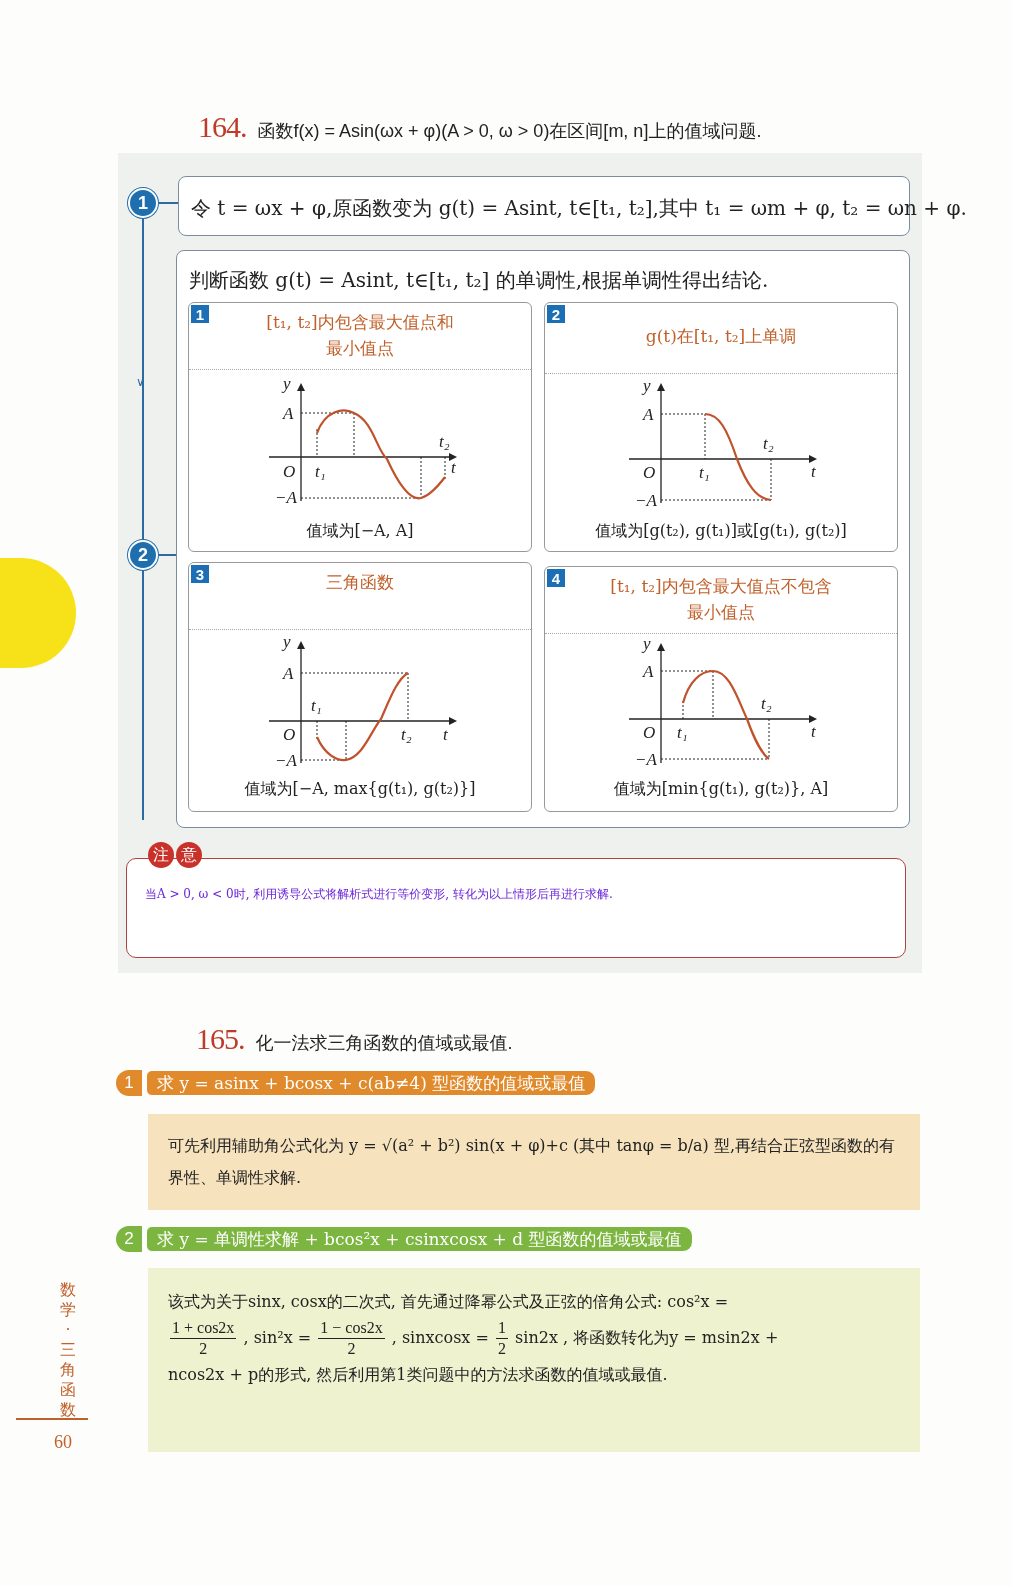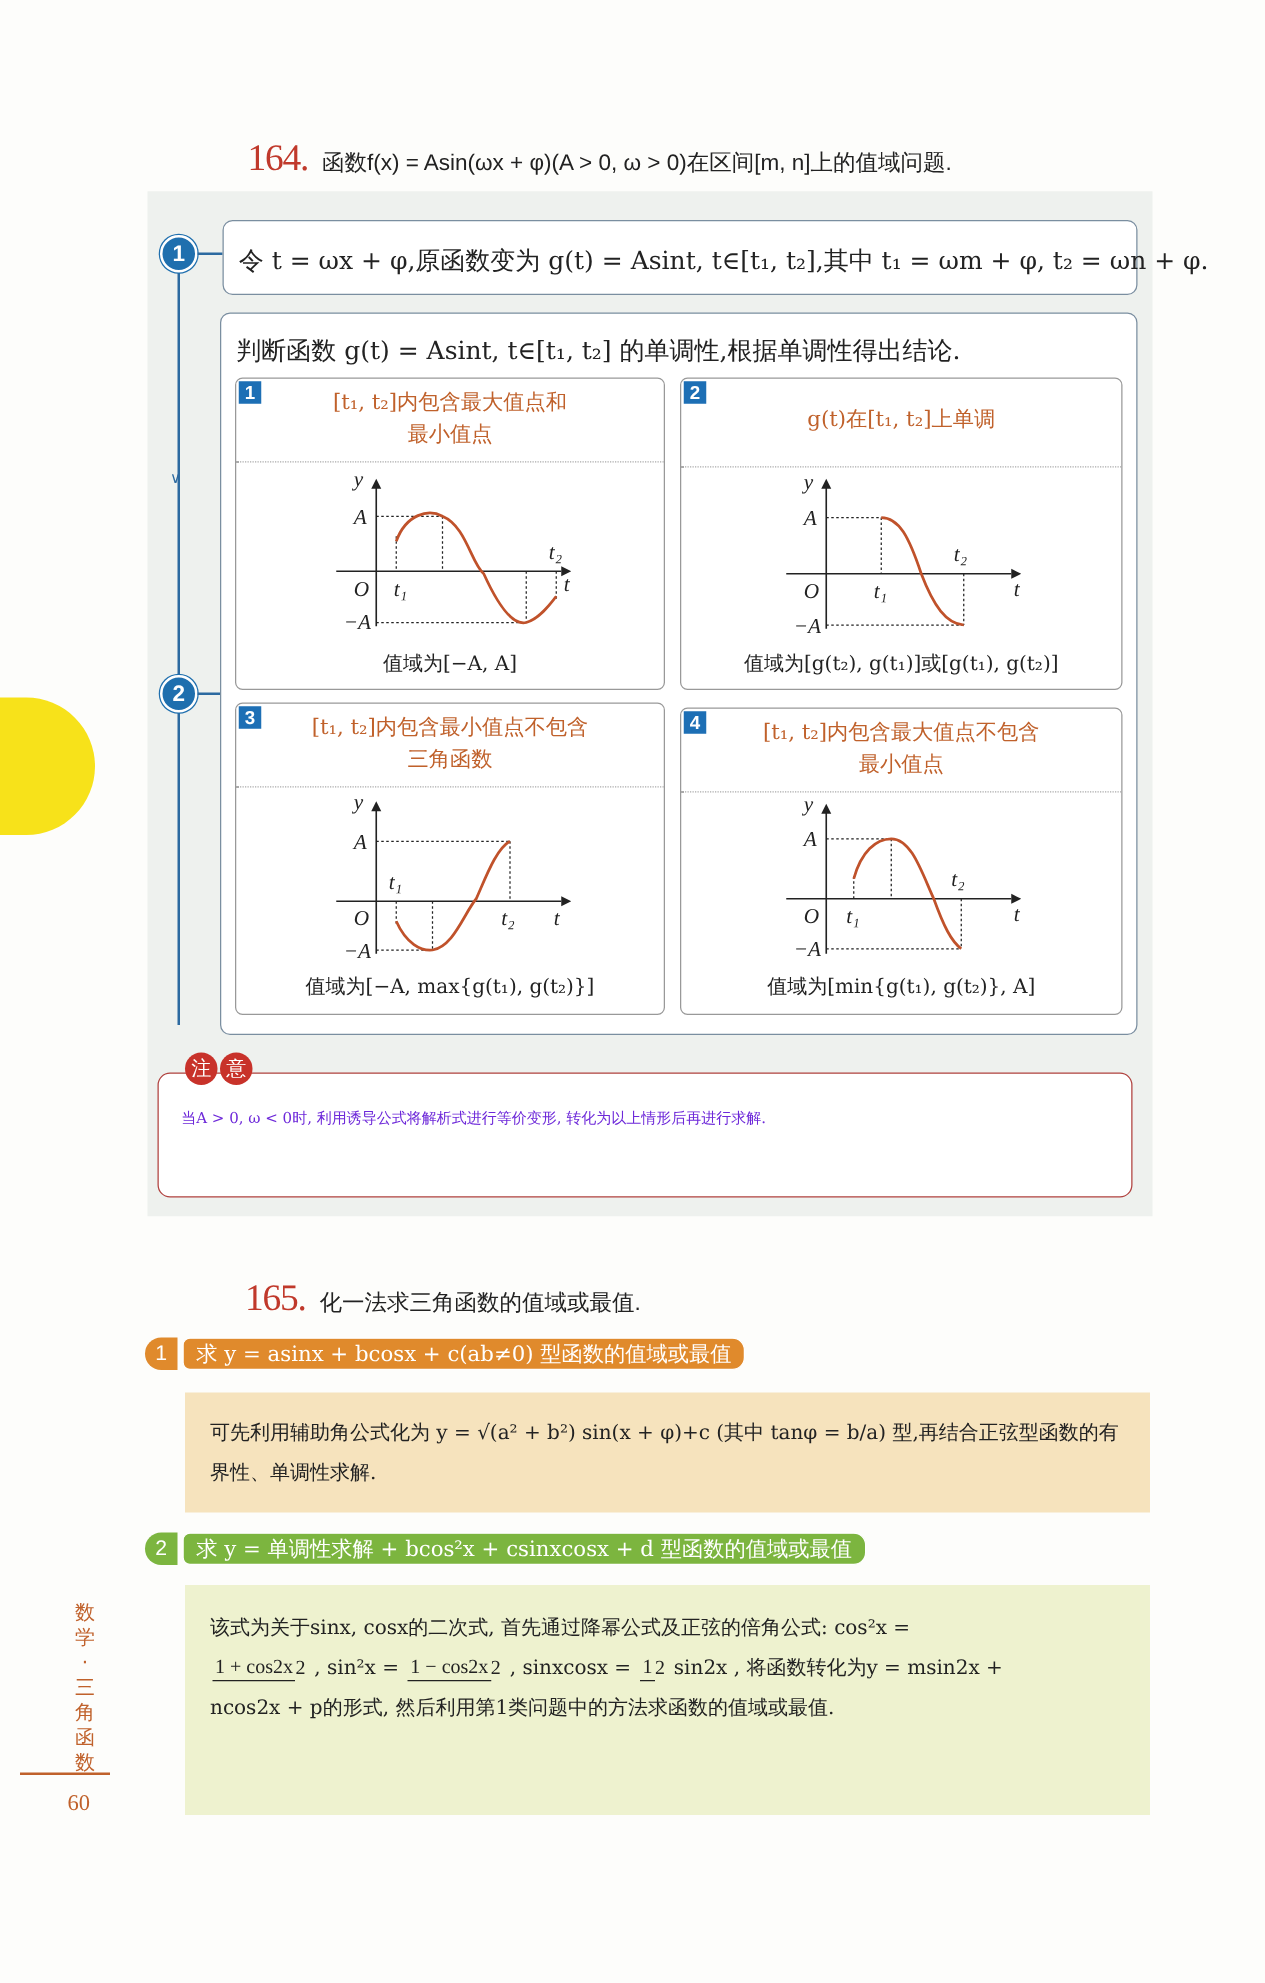--- a/index.html
+++ b/index.html
@@ -46,21 +46,21 @@
   .note-text { font-size:12px; line-height:30px; color:#6d28d9; }
 
   
   .pill-num { width:26px; height:26px; border-radius:13px 0 0 13px; color:#fff; font-family:"Liberation Sans",sans-serif; font-size:17px; display:flex; align-items:center; justify-content:center; }
   .pill { height:26px; border-radius:0 10px 10px 0; color:#fff; font-size:17px; display:flex; align-items:center; padding:0 10px; white-space:nowrap; border:1.5px solid #fff; box-sizing:border-box; border-radius:6px 10px 10px 6px; }
   .orange { background:#e08a2c; }
   .green { background:#7cb53f; }
   #panel1 { left:148px; top:1114px; width:772px; height:96px; background:#f6e3bd; }
   #panel2 { left:148px; top:1268px; width:772px; height:184px; background:#eef2cf; }
   .panel-text { font-size:16px; line-height:32px; color:#222; }
-  .frac { display:inline-flex; flex-direction:row; align-items:center; vertical-align:middle; font-family:"Liberation Serif",serif; font-size:16px; line-height:20px; margin:0 2px; }
+  .frac { display:inline-flex; flex-direction:column; align-items:center; vertical-align:middle; font-family:"Liberation Serif",serif; font-size:16px; line-height:20px; margin:0 2px; }
   .frac .num { border-bottom:1px solid #222; padding:0 2px; }
 
   
   #yellow-tab { left:-40px; top:558px; width:116px; height:110px; border-radius:0 58px 58px 0; background:#f7e21a; }
   #side-label { left:58px; top:1280px; width:20px; color:#c0612b; font-family:"DejaVu Sans",sans-serif; font-size:16px; line-height:20px; text-align:center; }
   #side-rule { left:16px; top:1418px; width:72px; height:1.5px; background:#c0612b; }
   #page-num { left:54px; top:1432px; color:#c0612b; font-family:"Liberation Serif",serif; font-size:18px; }
 </style>
 </head>
 <body>
@@ -144,21 +144,20 @@
     <text x="84" y="97">t₁</text>
     <text x="148" y="68">t₂</text>
     <text x="196" y="96">t</text>
   </svg>
   <div class="card-result abs" style="left:0; right:0; top:218px;">值域为[g(t₂), g(t₁)]或[g(t₁), g(t₂)]</div>
 </div>
 
 <div class="abs card" style="left:188px; top:562px; width:342px; height:248px;">
   <div class="card-num abs" style="left:2px; top:2px;">3</div>
   <div class="card-title" style="margin-top:6px;">
-    <div>[t₁, t₂]内包含最小值点不包含</div>
     <div>三角函数</div>
   </div>
   <div class="card-divider abs" style="left:0; right:0; top:66px;"></div>
   <svg class="abs" style="left:60px; top:76px;" width="220" height="130">
     <line x1="20" y1="82" x2="200" y2="82" stroke="#222" stroke-width="1.3"></line>
       <polygon points="200,78 208,82 200,86" fill="#222"></polygon>
     <line x1="52" y1="124" x2="52" y2="6" stroke="#222" stroke-width="1.3"></line>
       <polygon points="48,10 52,2 56,10" fill="#222"></polygon>
     <line x1="52" y1="34" x2="159" y2="34" stroke="#222" stroke-dasharray="2,2"></line>
     <line x1="52" y1="121" x2="97" y2="121" stroke="#222" stroke-dasharray="2,2"></line>
@@ -214,21 +213,21 @@
   <div class="note-badge">意</div>
 </div>
 
 <div class="abs sec-title" style="left:156px; top:1022px;">
   <span class="sec-num">165.</span>
   <span>化一法求三角函数的值域或最值.</span>
 </div>
 
 <div class="abs" style="left:116px; top:1070px; display:flex;">
   <div class="pill-num orange">1</div>
-  <div class="pill orange" style="margin-left:4px;">求 y = asinx + bcosx + c(ab≠0) 型函数的值域或最值</div>
+  <div class="pill orange" style="margin-left:4px;">求 y = asinx + bcosx + c(ab≠4) 型函数的值域或最值</div>
 </div>
 <div id="panel1" class="abs">
   <div class="panel-text abs" style="left:20px; top:16px; right:14px;">
     <span>可先利用辅助角公式化为 y = √(a² + b²) sin(x + φ)+c</span>
     <span>(其中 tanφ = b/a)</span>
     <span>型,再结合正弦型函数的有界性、单调性求解.</span>
   </div>
 </div>
 
 <div class="abs" style="left:116px; top:1226px; display:flex;">

